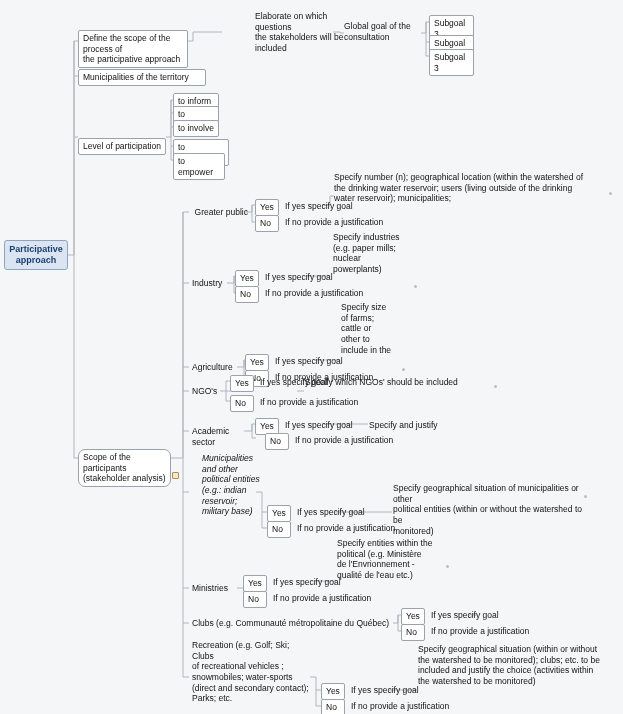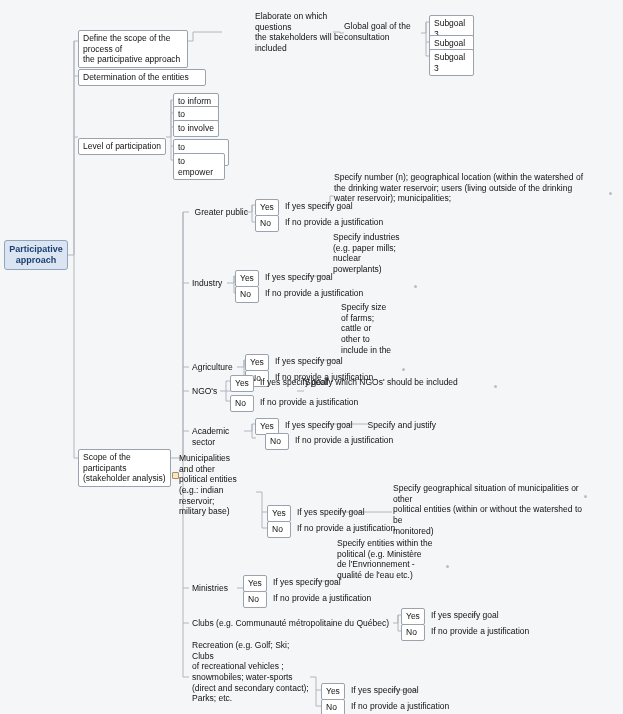--- a/index.html
+++ b/index.html
@@ -152,31 +152,31 @@
 the stakeholders will be
 included</div>
 
   <div class="node plain" style="left:342px;top:20px;width:80px;">Global goal of the
 consultation</div>
 
   <div class="node" style="left:429px;top:15px;width:45px;">Subgoal 3</div>
   <div class="node" style="left:429px;top:35px;width:45px;">Subgoal 2</div>
   <div class="node" style="left:429px;top:49px;width:45px;">Subgoal 3</div>
 
-  <div class="node" style="left:78px;top:69px;width:128px;">Determination of the entities</div>
+  <div class="node" style="left:78px;top:69px;width:128px;">Municipalities of the territory</div>
 
   <div class="node" style="left:78px;top:130px;width:88px;margin-top:8px;">Level of participation</div>
 
   <div class="node" style="left:173px;top:93px;width:46px;">to inform</div>
   <div class="node" style="left:173px;top:106px;width:46px;">to consult</div>
   <div class="node" style="left:173px;top:120px;width:46px;">to involve</div>
   <div class="node" style="left:173px;top:139px;width:56px;">to collaborate</div>
   <div class="node" style="left:173px;top:153px;width:52px;">to empower</div>
 
-  <div class="node" style="left:78px;top:449px;width:93px;">Scope of the participants
+  <div class="node" style="left:78px;top:449px;width:93px;border-radius:7px;">Scope of the participants
 (stakeholder analysis)</div>
   <div class="collapse" style="left:172px;top:472px;"></div>
 
   <div class="node plain" style="left:190px;top:206px;width:60px;text-align:right;">Greater public</div>
   <div class="node" style="left:255px;top:199px;width:24px;">Yes</div>
   <div class="node plain" style="left:283px;top:200px;width:90px;">If yes specify goal</div>
   <div class="node plain" style="left:332px;top:171px;width:285px;">Specify number (n); geographical location (within the watershed of
 the drinking water reservoir; users (living outside of the drinking
 water reservoir); municipalities;</div>
   <div class="dot" style="left:609px;top:192px;"></div>
@@ -210,25 +210,25 @@
   <div class="node" style="left:230px;top:375px;width:24px;">Yes</div>
   <div class="node plain" style="left:258px;top:376px;width:90px;">If yes specify goal</div>
   <div class="node plain" style="left:303px;top:376px;width:190px;">Specify which NGOs' should be included</div>
   <div class="dot" style="left:494px;top:385px;"></div>
   <div class="node" style="left:230px;top:395px;width:24px;">No</div>
   <div class="node plain" style="left:258px;top:396px;width:120px;">If no provide a justification</div>
 
   <div class="node plain" style="left:190px;top:425px;width:60px;">Academic sector</div>
   <div class="node" style="left:255px;top:418px;width:24px;">Yes</div>
   <div class="node plain" style="left:283px;top:419px;width:90px;">If yes specify goal</div>
-  <div class="node plain" style="left:348px;top:419px;width:90px;text-align:right;">Specify and justify</div>
+  <div class="node plain" style="left:367px;top:419px;width:90px;">Specify and justify</div>
   <div class="node" style="left:265px;top:433px;width:24px;">No</div>
   <div class="node plain" style="left:293px;top:434px;width:120px;">If no provide a justification</div>
 
-  <div class="node plain" style="left:177px;top:452px;width:70px;">Municipalities
+  <div class="node plain" style="left:200px;top:452px;width:70px;font-style:italic;">Municipalities
 and other
 political entities
 (e.g.: indian
 reservoir;
 military base)</div>
   <div class="node" style="left:267px;top:505px;width:24px;">Yes</div>
   <div class="node plain" style="left:295px;top:506px;width:90px;">If yes specify goal</div>
   <div class="node plain" style="left:391px;top:482px;width:200px;">Specify geographical situation of municipalities or other
 political entities (within or without the watershed to be
 monitored)</div>
@@ -253,16 +253,20 @@
   <div class="node" style="left:401px;top:624px;width:24px;">No</div>
   <div class="node plain" style="left:429px;top:625px;width:120px;">If no provide a justification</div>
 
   <div class="node plain" style="left:190px;top:639px;width:125px;">Recreation (e.g. Golf; Ski; Clubs
 of recreational vehicles ;
 snowmobiles; water-sports
 (direct and secondary contact);
 Parks; etc.</div>
   <div class="node" style="left:321px;top:683px;width:24px;">Yes</div>
   <div class="node plain" style="left:349px;top:684px;width:90px;">If yes specify goal</div>
+  <div class="node plain" style="left:416px;top:643px;width:200px;">Specify geographical situation (within or without
+the watershed to be monitored); clubs; etc. to be
+included and justify the choice (activities within
+the watershed to be monitored)</div>
   <div class="node" style="left:321px;top:699px;width:24px;">No</div>
   <div class="node plain" style="left:349px;top:700px;width:120px;">If no provide a justification</div>
 
 </div>
 
 </body></html>

